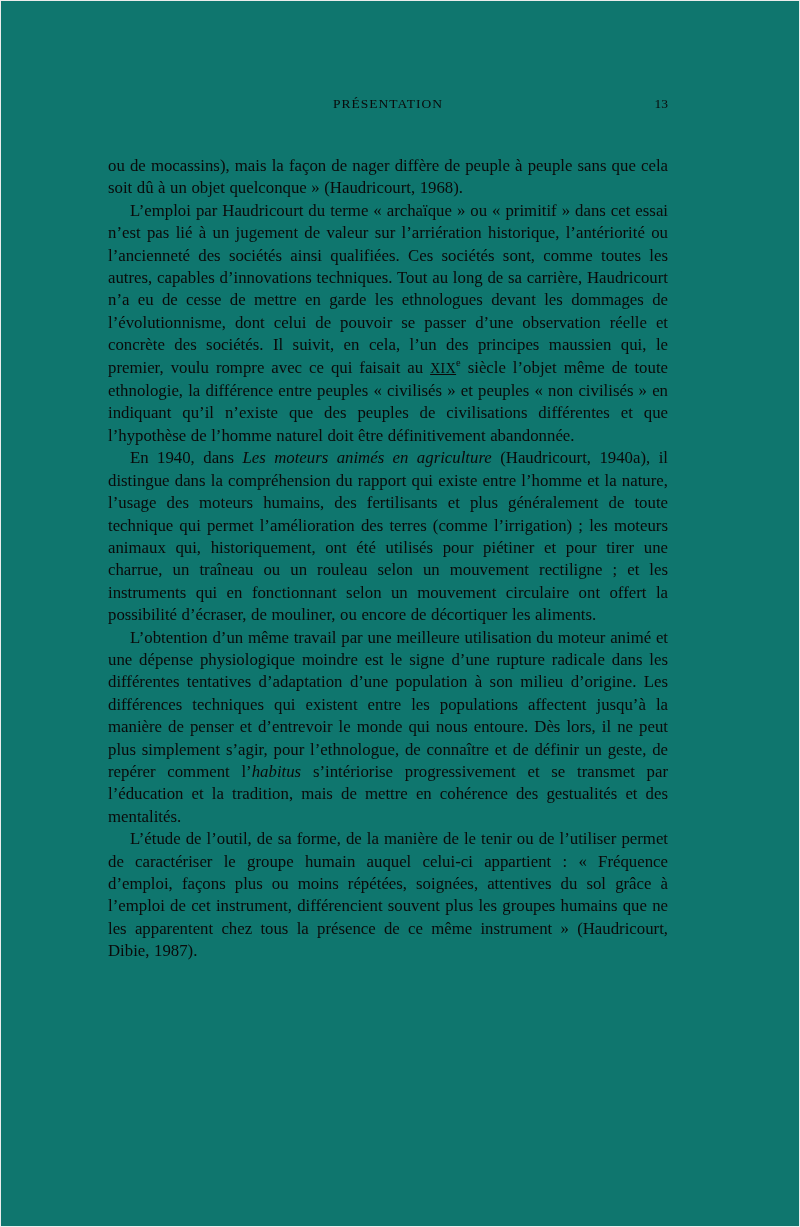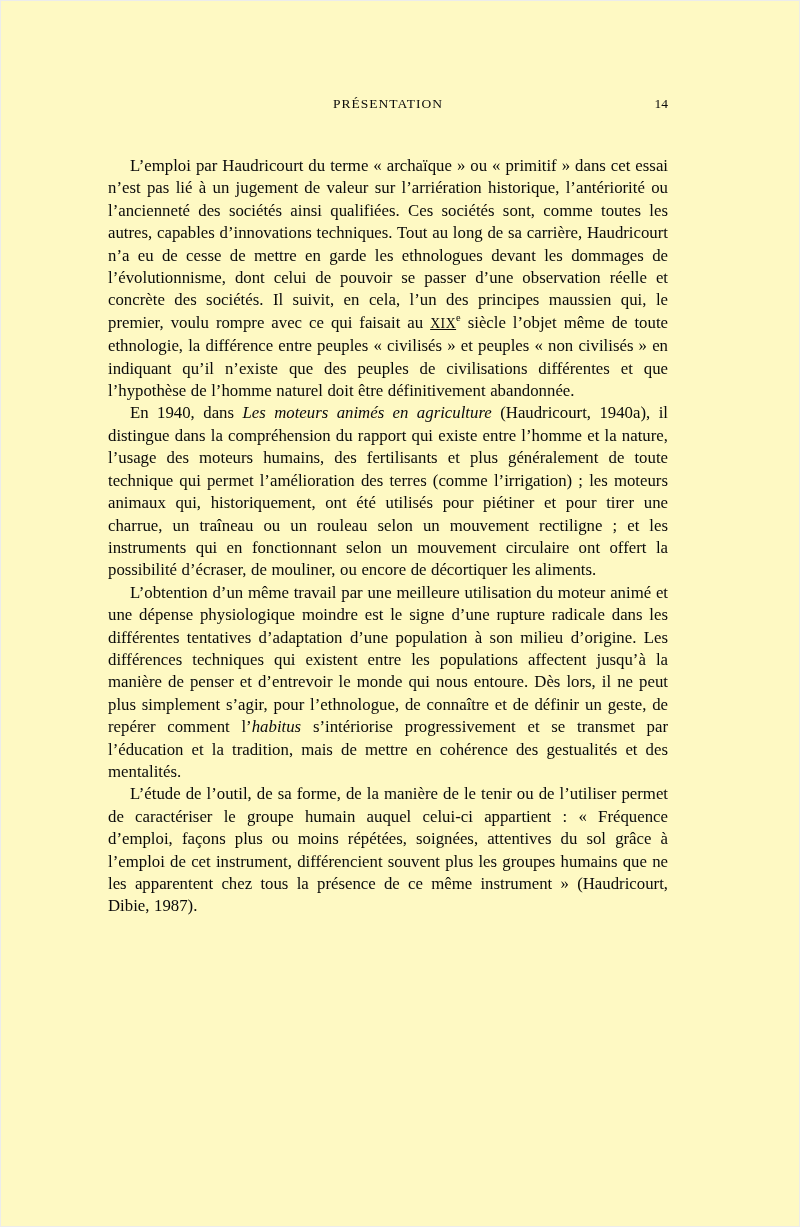--- a/index.html
+++ b/index.html
@@ -8,21 +8,21 @@
     width: 800px;
     height: 1227px;
     font-family: "Liberation Serif", "DejaVu Serif", serif;
     color: #0a0a0a;
     -webkit-font-smoothing: antialiased;
   }
   .page {
     position: relative;
     width: 800px;
     height: 1227px;
-    background: #fef9c3;
+    background: #0f766e;
     overflow: hidden;
     box-shadow: inset 0 0 0 1px #ececec;
   }
   .content {
     position: absolute;
     left: 108px;
     top: 96px;
     width: 560px;
   }
   .running-head {
@@ -54,22 +54,23 @@
   .seg-smallcaps { font-size: 0.82em; letter-spacing: 0.5px; text-decoration: underline; }
   .seg-sup { vertical-align: super; font-size: 0.62em; line-height: 0; }
 </style>
 </head>
 <body>
 
 <div class="page">
   <div class="content">
     <header class="running-head">
       <span class="head-title">PRÉSENTATION</span>
-      <span class="page-number">14</span>
+      <span class="page-number">13</span>
     </header>
     <main class="body-text">
+        <p class="para"><span class="seg-normal">ou de mocassins), mais la façon de nager diffère de peuple à peuple sans que cela soit dû à un objet quelconque&nbsp;» (Haudricourt, 1968).</span></p>
         <p class="para indent"><span class="seg-normal">L’emploi par Haudricourt du terme «&nbsp;archaïque&nbsp;» ou «&nbsp;primitif&nbsp;» dans cet essai n’est pas lié à un jugement de valeur sur l’arriération historique, l’antériorité ou l’ancienneté des sociétés ainsi qualifiées. Ces sociétés sont, comme toutes les autres, capables d’innovations techniques. Tout au long de sa carrière, Haudricourt n’a eu de cesse de mettre en garde les ethnologues devant les dommages de l’évolutionnisme, dont celui de pouvoir se passer d’une observation réelle et concrète des sociétés. Il suivit, en cela, l’un des principes maussien qui, le premier, voulu rompre avec ce qui faisait au </span><span class="seg-smallcaps">XIX</span><span class="seg-sup">e</span><span class="seg-normal"> siècle l’objet même de toute ethnologie, la différence entre peuples «&nbsp;civilisés&nbsp;» et peuples «&nbsp;non civilisés&nbsp;» en indiquant qu’il n’existe que des peuples de civilisations différentes et que l’hypothèse de l’homme naturel doit être définitivement abandonnée.</span></p>
         <p class="para indent"><span class="seg-normal">En 1940, dans </span><span class="seg-italic">Les moteurs animés en agriculture</span><span class="seg-normal"> (Haudricourt, 1940a), il distingue dans la compréhension du rapport qui existe entre l’homme et la nature, l’usage des moteurs humains, des fertilisants et plus généralement de toute technique qui permet l’amélioration des terres (comme l’irrigation)&nbsp;; les moteurs animaux qui, historiquement, ont été utilisés pour piétiner et pour tirer une charrue, un traîneau ou un rouleau selon un mouvement rectiligne&nbsp;; et les instruments qui en fonctionnant selon un mouvement circulaire ont offert la possibilité d’écraser, de mouliner, ou encore de décortiquer les aliments.</span></p>
         <p class="para indent"><span class="seg-normal">L’obtention d’un même travail par une meilleure utilisation du moteur animé et une dépense physiologique moindre est le signe d’une rupture radicale dans les différentes tentatives d’adaptation d’une population à son milieu d’origine. Les différences techniques qui existent entre les populations affectent jusqu’à la manière de penser et d’entrevoir le monde qui nous entoure. Dès lors, il ne peut plus simplement s’agir, pour l’ethnologue, de connaître et de définir un geste, de repérer comment l’</span><span class="seg-italic">habitus</span><span class="seg-normal"> s’intériorise progressivement et se transmet par l’éducation et la tradition, mais de mettre en cohérence des gestualités et des mentalités.</span></p>
         <p class="para indent"><span class="seg-normal">L’étude de l’outil, de sa forme, de la manière de le tenir ou de l’utiliser permet de caractériser le groupe humain auquel celui-ci appartient&nbsp;: «&nbsp;Fréquence d’emploi, façons plus ou moins répétées, soignées, attentives du sol grâce à l’emploi de cet instrument, différencient souvent plus les groupes humains que ne les apparentent chez tous la présence de ce même instrument&nbsp;» (Haudricourt, Dibie, 1987).</span></p>
       </main>
   </div>
 </div>
 
 </body></html>

